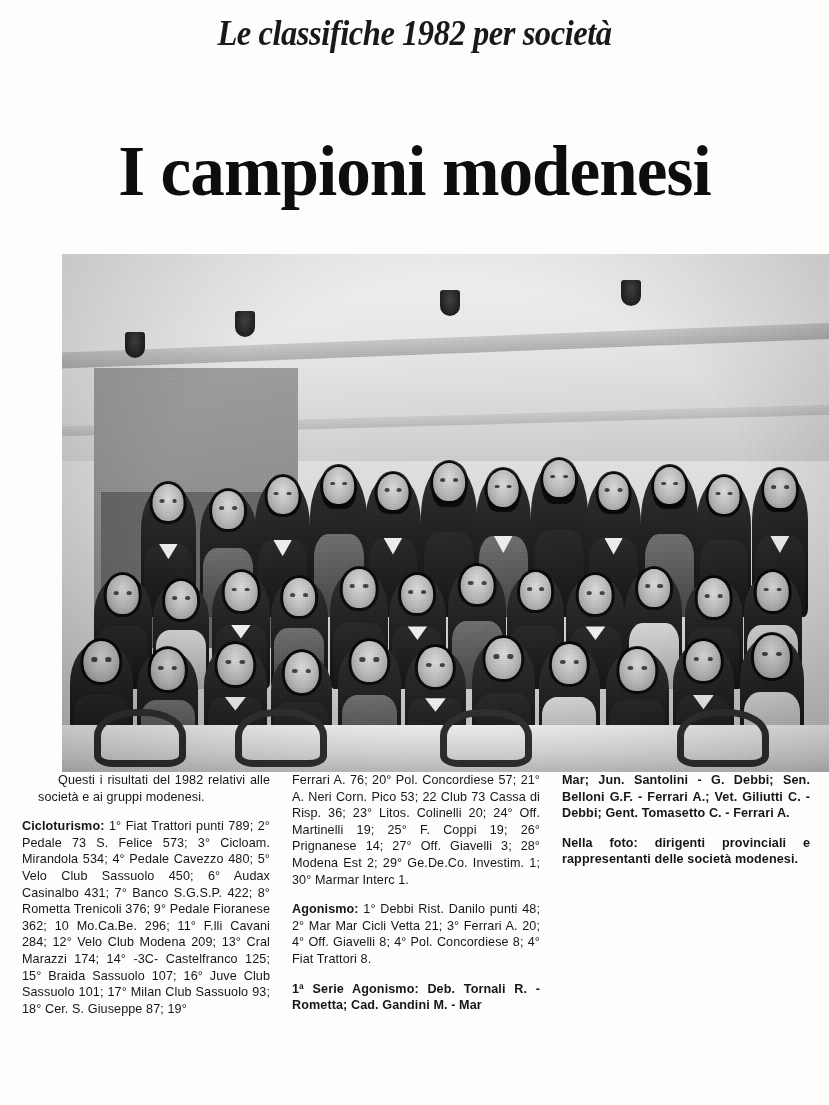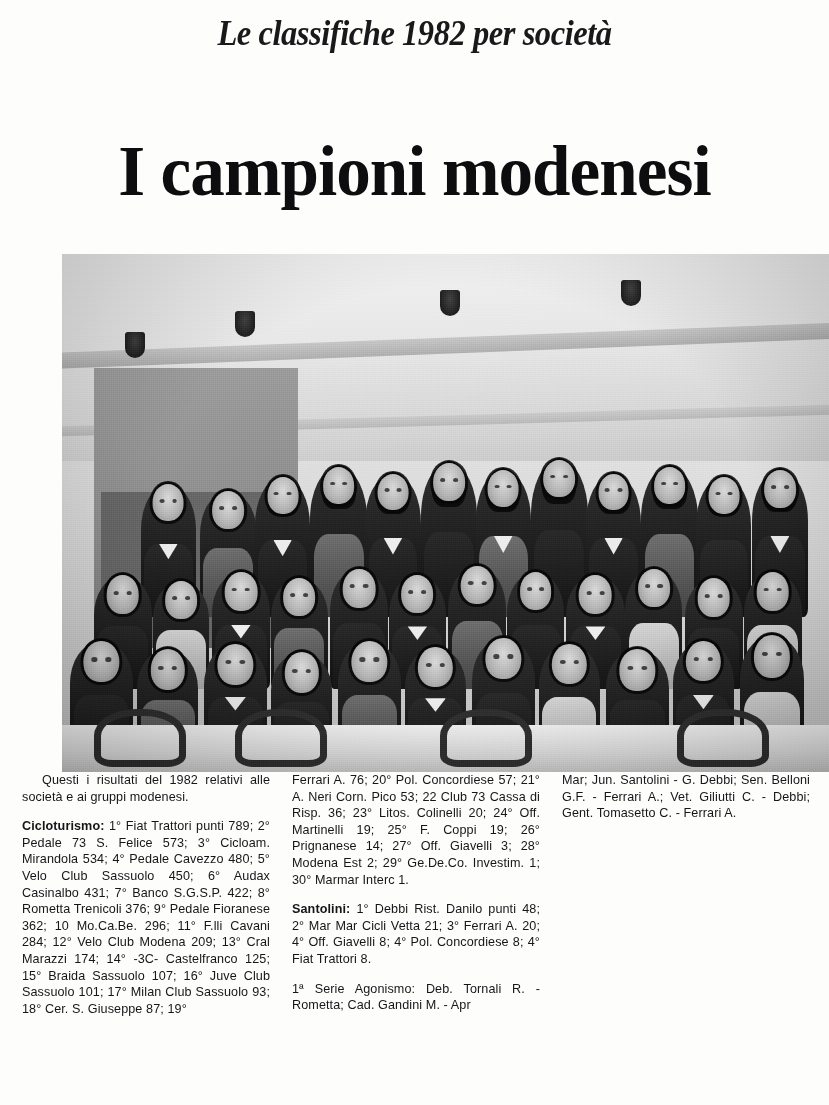--- a/index.html
+++ b/index.html
@@ -205,23 +205,23 @@
   .col {
     width: 248px;
     font-family: "Liberation Sans", sans-serif;
     font-size: 12.6px;
     line-height: 16.6px;
     color: #16161a;
     text-align: justify;
     letter-spacing: 0.1px;
   }
   .para { margin: 0 0 13px 0; }
-  .para.indent { text-indent: 20px; }
+  .para.indent { text-indent: 20px; margin-left: 16px; }
   .bold-lead { font-weight: 700; }
-  .para.allbold { font-weight: 400; }
+  .para.allbold { font-weight: 700; }
 </style>
 </head>
 <body>
 
 <div class="kicker">Le classifiche 1982 per società</div>
 
 <h1 class="headline">I campioni modenesi</h1>
 
 <figure class="photo-frame">
   <div class="photo-inner">
@@ -445,21 +445,22 @@
 
 <div class="columns">
 
   <div class="col">
     <p class="para indent">Questi i risultati del 1982 relativi alle società e ai gruppi modenesi.</p>
     <p class="para"><span class="bold-lead">Cicloturismo:</span><span> 1° Fiat Trattori punti 789; 2° Pedale 73 S. Felice 573; 3° Cicloam. Mirandola 534; 4° Pedale Cavezzo 480; 5° Velo Club Sassuolo 450; 6° Audax Casinalbo 431; 7° Banco S.G.S.P. 422; 8° Rometta Trenicoli 376; 9° Pedale Fioranese 362; 10 Mo.Ca.Be. 296; 11° F.lli Cavani 284; 12° Velo Club Modena 209; 13° Cral Marazzi 174; 14° -3C- Castelfranco 125; 15° Braida Sassuolo 107; 16° Juve Club Sassuolo 101; 17° Milan Club Sassuolo 93; 18° Cer. S. Giuseppe 87; 19°</span></p>
   </div>
 
   <div class="col">
     <p class="para">Ferrari A. 76; 20° Pol. Concordiese 57; 21° A. Neri Corn. Pico 53; 22 Club 73 Cassa di Risp. 36; 23° Litos. Colinelli 20; 24° Off. Martinelli 19; 25° F. Coppi 19; 26° Prignanese 14; 27° Off. Giavelli 3; 28° Modena Est 2; 29° Ge.De.Co. Investim. 1; 30° Marmar Interc 1.</p>
-    <p class="para"><span class="bold-lead">Santolini:</span><span> 1° Debbi Rist. Danilo punti 48; 2° Mar Mar Cicli Vetta 21; 3° Ferrari A. 20; 4° Off. Giavelli 8; 4° Pol. Concordiese 8; 4° Fiat Trattori 8.</span></p>
-    <p class="para allbold">1ª Serie Agonismo: Deb. Tornali R. - Rometta; Cad. Gandini M. - Apr</p>
+    <p class="para"><span class="bold-lead">Agonismo:</span><span> 1° Debbi Rist. Danilo punti 48; 2° Mar Mar Cicli Vetta 21; 3° Ferrari A. 20; 4° Off. Giavelli 8; 4° Pol. Concordiese 8; 4° Fiat Trattori 8.</span></p>
+    <p class="para allbold">1ª Serie Agonismo: Deb. Tornali R. - Rometta; Cad. Gandini M. - Mar</p>
   </div>
 
   <div class="col">
     <p class="para allbold">Mar; Jun. Santolini - G. Debbi; Sen. Belloni G.F. - Ferrari A.; Vet. Giliutti C. - Debbi; Gent. Tomasetto C. - Ferrari A.</p>
+    <p class="para allbold">Nella foto: dirigenti provinciali e rappresentanti delle società modenesi.</p>
   </div>
 
 </div>
 
 </body></html>

